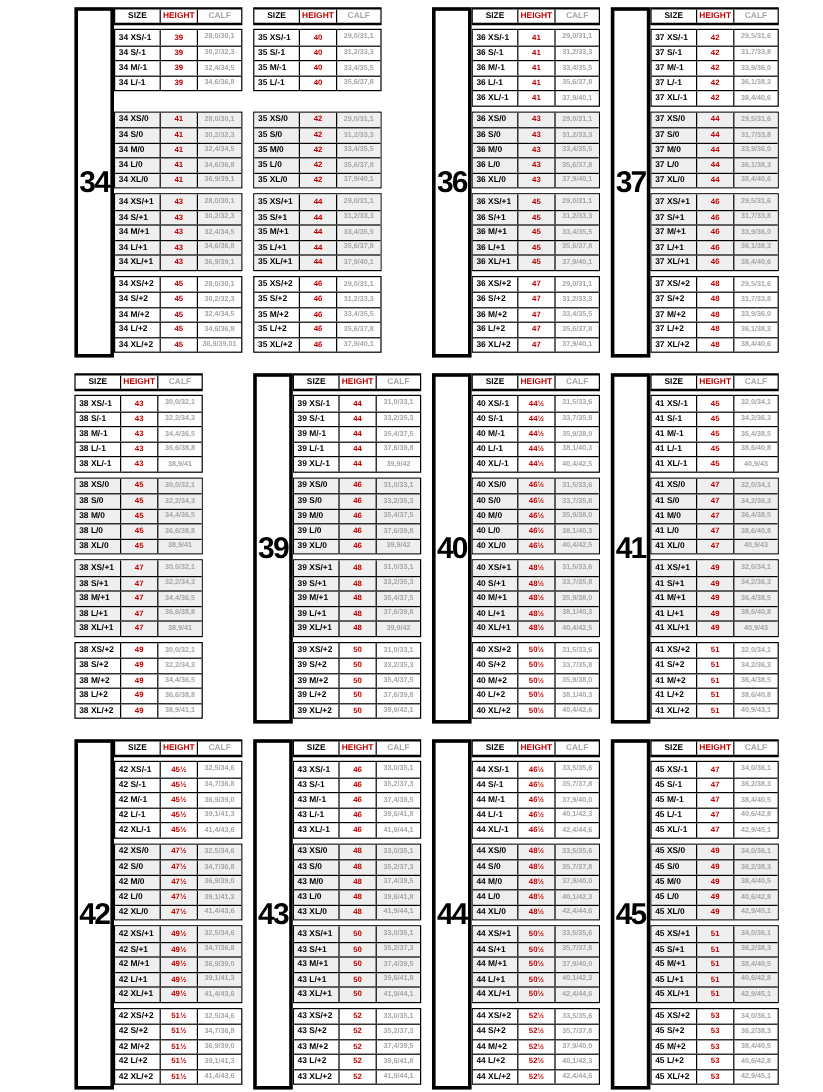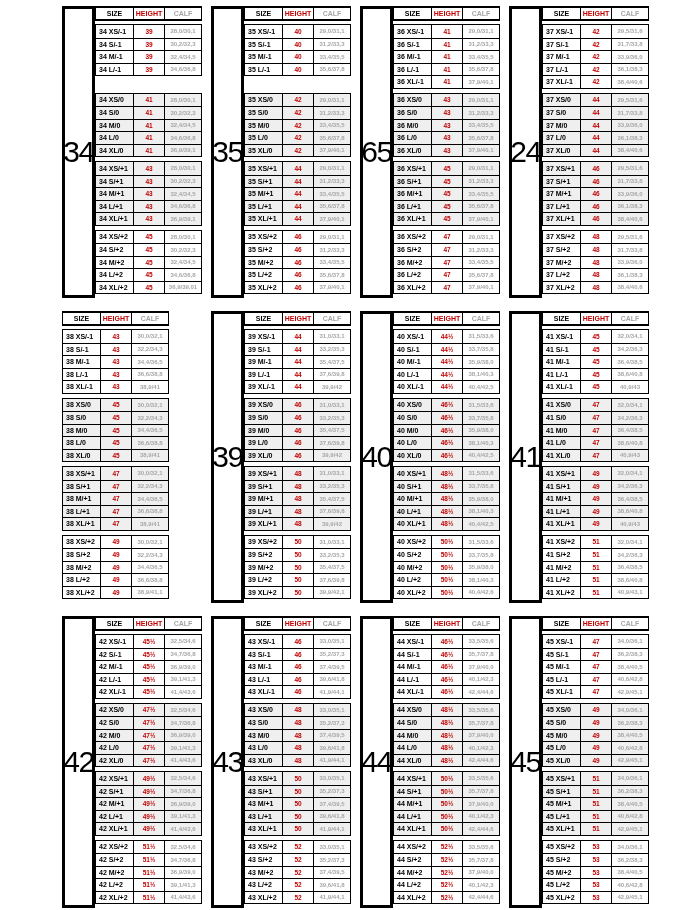--- a/index.html
+++ b/index.html
@@ -16,21 +16,21 @@
     column-gap: 9px;
     row-gap: 13px;
     padding: 6px 0 0 62px;
   }
   .panel { display: flex; align-items: stretch; }
   .numbox {
     width: 33px;
     border: 3px solid #000;
     background: #fff;
     display: flex; align-items: center; justify-content: center;
-    font-size: 30px; font-weight: 400; letter-spacing: -1.5px;
+    font-size: 25px; font-weight: 700; letter-spacing: -1.5px;
     color: #000;
   }
   .tbl { width: 107px; display: flex; flex-direction: column; }
   .hdr {
     display: flex; height: 15px; align-items: stretch;
     border: 1.5px solid #000; border-top-width: 2.5px; border-bottom-width: 2px;
     margin-bottom: 3px;
     font-size: 7px; font-weight: bold;
   }
   .hc { display: flex; align-items: center; justify-content: center; }
@@ -175,21 +175,20 @@
               <div class="cell c-size">34 XL/+2</div>
               <div class="cell c-height">45</div>
               <div class="cell c-calf">36,9/39,01</div>
             </div>
           </div>
         </div>
     </div>
   </div>
 
   <div class="panel">
-    <div class="numbox">35</div>
     <div class="tbl">
       <div class="hdr">
         <div class="hc h-size">SIZE</div>
         <div class="hc h-height">HEIGHT</div>
         <div class="hc h-calf">CALF</div>
       </div>
       <div class="groups">
           <div class="group">
             <div class="row">
               <div class="cell c-size">35 XS/-1</div>
@@ -292,21 +291,21 @@
               <div class="cell c-size">35 XL/+2</div>
               <div class="cell c-height">46</div>
               <div class="cell c-calf">37,9/40,1</div>
             </div>
           </div>
         </div>
     </div>
   </div>
 
   <div class="panel">
-    <div class="numbox">65</div>
+    <div class="numbox">36</div>
     <div class="tbl">
       <div class="hdr">
         <div class="hc h-size">SIZE</div>
         <div class="hc h-height">HEIGHT</div>
         <div class="hc h-calf">CALF</div>
       </div>
       <div class="groups">
           <div class="group">
             <div class="row">
               <div class="cell c-size">36 XS/-1</div>
@@ -413,21 +412,21 @@
               <div class="cell c-size">36 XL/+2</div>
               <div class="cell c-height">47</div>
               <div class="cell c-calf">37,9/40,1</div>
             </div>
           </div>
         </div>
     </div>
   </div>
 
   <div class="panel">
-    <div class="numbox">24</div>
+    <div class="numbox">37</div>
     <div class="tbl">
       <div class="hdr">
         <div class="hc h-size">SIZE</div>
         <div class="hc h-height">HEIGHT</div>
         <div class="hc h-calf">CALF</div>
       </div>
       <div class="groups">
           <div class="group">
             <div class="row">
               <div class="cell c-size">37 XS/-1</div>

